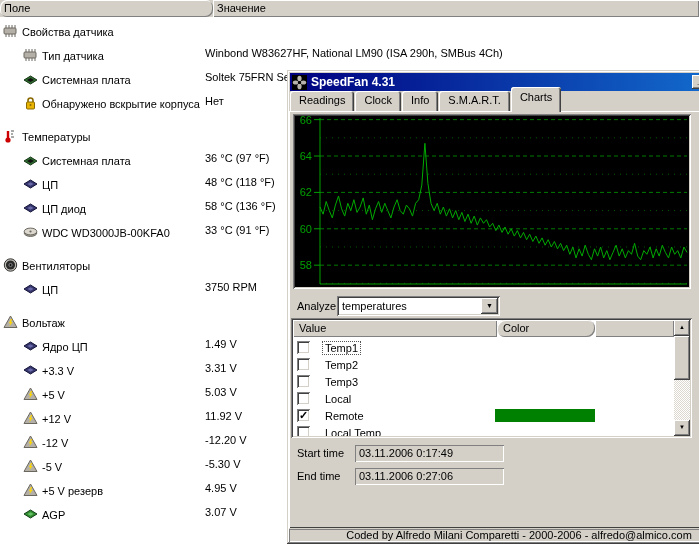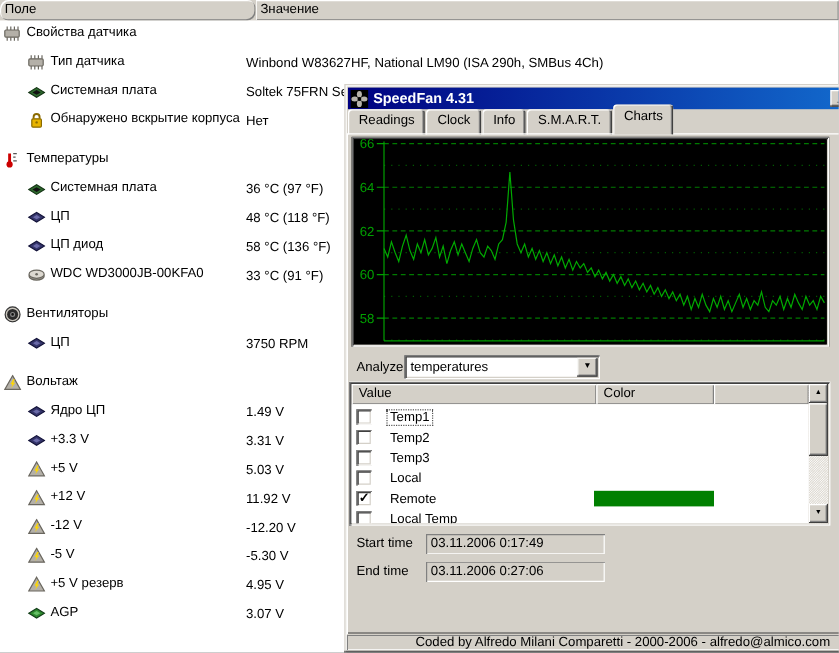--- a/index.html
+++ b/index.html
@@ -4,21 +4,21 @@
 <style>
   html,body{margin:0;padding:0;background:#808080;}
   .screen{position:relative;width:699px;height:544px;background:#ffffff;overflow:hidden;
           font-family:"Liberation Sans",sans-serif;font-size:11px;color:#000;}
   
   .panel-header{position:absolute;left:0;top:0;width:699px;height:17px;display:flex;background:#d4d0c8;}
   .hcell{box-shadow:inset 1px 1px 0 #ffffff,inset -1px -1px 0 #808080;padding:2px 4px;white-space:nowrap;overflow:hidden;}
   .hcell.field{width:205px;flex:none;border-radius:7px;}
   .hcell.value{flex:1;}
   #sensor-rows{position:absolute;left:0;top:18px;width:699px;}
-  .srow{position:relative;height:17px;display:flex;align-items:flex-start;white-space:nowrap;}
+  .srow{position:relative;height:17px;display:flex;align-items:flex-end;white-space:nowrap;}
   .srow:first-child{margin-top:3px;}
   .srow.group{padding-left:3px;}
   .srow.item{padding-left:23px;margin-top:7px;}
   .spacer{height:16px;}
   .sicon{width:16px;height:14px;margin-right:3px;flex:none;display:inline-flex;align-items:center;}
   .svalue{position:absolute;left:205px;top:2px;}
   .sunken{box-shadow:inset 1px 1px 0 #808080,inset -1px -1px 0 #ffffff,inset 2px 2px 0 #404040,inset -2px -2px 0 #d4d0c8;}
   .sunken-light{box-shadow:inset 1px 1px 0 #808080,inset -1px -1px 0 #ffffff;}
   
   .speedfan{position:absolute;left:287px;top:70px;width:464px;height:474px;background:#d4d0c8;
@@ -42,21 +42,21 @@
   
   .analyze-label{position:absolute;left:10px;top:230px;}
   .combo{position:absolute;left:50px;top:226px;width:163px;height:20px;background:#fff;}
   .combo .combo-text{position:absolute;left:5px;top:4px;}
   .combo .combo-btn{position:absolute;right:2px;top:2px;width:17px;height:16px;background:#d4d0c8;text-align:center;
        font-size:7px;line-height:15px;box-shadow:inset -1px -1px 0 #404040,inset 1px 1px 0 #ffffff,inset -2px -2px 0 #808080;}
   
   .vlist{position:absolute;left:4px;top:248px;width:401px;height:120px;background:#fff;}
   .lheader{position:absolute;left:2px;top:2px;width:381px;height:17px;display:flex;}
   .lh-cell{background:#d4d0c8;box-shadow:inset 1px 1px 0 #ffffff,inset -1px -1px 0 #808080;padding:2px 6px;box-sizing:border-box;}
-  .lh-cell.c0{width:204px;}.lh-cell.c1{width:98px;}.lh-cell.c2{flex:1;}
+  .lh-cell.c0{width:204px;}.lh-cell.c1{width:98px;border-radius:8px;}.lh-cell.c2{flex:1;}
   .lrows{position:absolute;left:2px;top:19px;width:381px;height:99px;overflow:hidden;background:#fff;}
   .lrow{position:relative;height:17px;display:flex;align-items:center;padding-left:4px;}
   .lrow:first-child{margin-top:2px;}
   .cb{width:13px;height:13px;background:#fff;flex:none;text-align:center;line-height:12px;font-size:11px;font-weight:bold;
       box-shadow:inset 1px 1px 0 #808080,inset -1px -1px 0 #ffffff,inset 2px 2px 0 #404040,inset -2px -2px 0 #d4d0c8;}
   .cb-label{margin-left:13px;padding:0 2px;}
   .cb-label.focus{outline:1px dotted #555;}
   .color-bar{position:absolute;left:202px;top:2px;width:100px;height:13px;}
   
   .sb{position:absolute;right:2px;top:2px;width:16px;height:116px;background:#dcd8d0;

